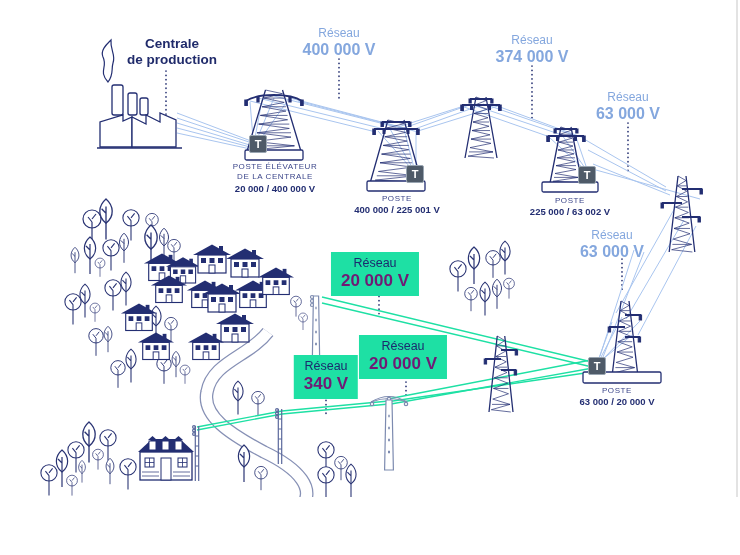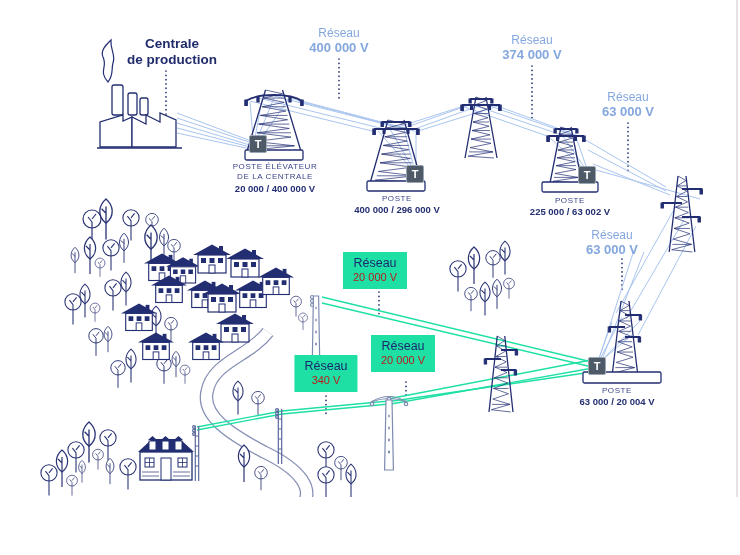--- a/index.html
+++ b/index.html
@@ -4,26 +4,26 @@
 <style>
   html,body{margin:0;padding:0;background:#fff;}
   #canvas{
     position:relative;width:740px;height:497px;background:#ffffff;overflow:hidden;
     font-family:"Liberation Sans",sans-serif;
   }
   svg{position:absolute;left:0;top:0;}
   .lbl{position:absolute;text-align:center;transform:translateX(-50%);white-space:nowrap;}
   .lbl-centrale{color:#202b6b;font-size:13.5px;font-weight:700;line-height:1.18;}
   .lbl-blue .l1{color:#84a7de;font-size:12px;font-weight:400;line-height:1.15;}
-  .lbl-blue .l2{color:#84a7de;font-size:13px;font-weight:700;line-height:1.15;}
+  .lbl-blue .l2{color:#84a7de;font-size:16px;font-weight:700;line-height:1.15;}
   .lbl-poste .p1{color:#3c468a;font-size:8px;font-weight:400;letter-spacing:.6px;line-height:1.3;}
   .lbl-poste .p2{color:#232e72;font-size:9.5px;font-weight:700;line-height:1.35;}
   .lbl-green{background:#1ee0a4;padding:4px 10px 5px 10px;}
   .lbl-green .g1{color:#1b2a6e;font-size:12.5px;font-weight:400;line-height:1.2;}
-  .lbl-green .g2{color:#b91c1c;font-size:11px;font-weight:400;line-height:1.2;}
+  .lbl-green .g2{color:#701a75;font-size:17px;font-weight:700;line-height:1.2;}
   .tbox{
     position:absolute;width:16px;height:16px;background:#4e5a68;border:1.5px solid #9aa6b2;
     border-radius:2px;color:#fff;font-size:11px;font-weight:700;line-height:16px;text-align:center;
   }
 </style>
 </head>
 <body>
 
 <div id="canvas">
 
@@ -342,31 +342,31 @@
   </div>
 
   <div class="lbl lbl-poste" style="left:275px;top:162px;">
     <div class="p1">POSTE ÉLÉVATEUR</div>
     <div class="p1">DE LA CENTRALE</div>
     <div class="p2">20 000 / 400 000 V</div>
   </div>
 
   <div class="lbl lbl-poste" style="left:397px;top:194px;">
     <div class="p1">POSTE</div>
-    <div class="p2">400 000 / 296 000 V</div>
+    <div class="p2">400 000 / 225 001 V</div>
   </div>
 
   <div class="lbl lbl-poste" style="left:570px;top:196px;">
     <div class="p1">POSTE</div>
     <div class="p2">225 000 / 63 002 V</div>
   </div>
 
   <div class="lbl lbl-poste" style="left:617px;top:386px;">
     <div class="p1">POSTE</div>
-    <div class="p2">63 000 / 20 004 V</div>
+    <div class="p2">63 000 / 20 000 V</div>
   </div>
 
   <div class="lbl lbl-green" style="left:375px;top:252px;">
     <div class="g1">Réseau</div>
     <div class="g2">20 000 V</div>
   </div>
 
   <div class="lbl lbl-green" style="left:403px;top:335px;">
     <div class="g1">Réseau</div>
     <div class="g2">20 000 V</div>

